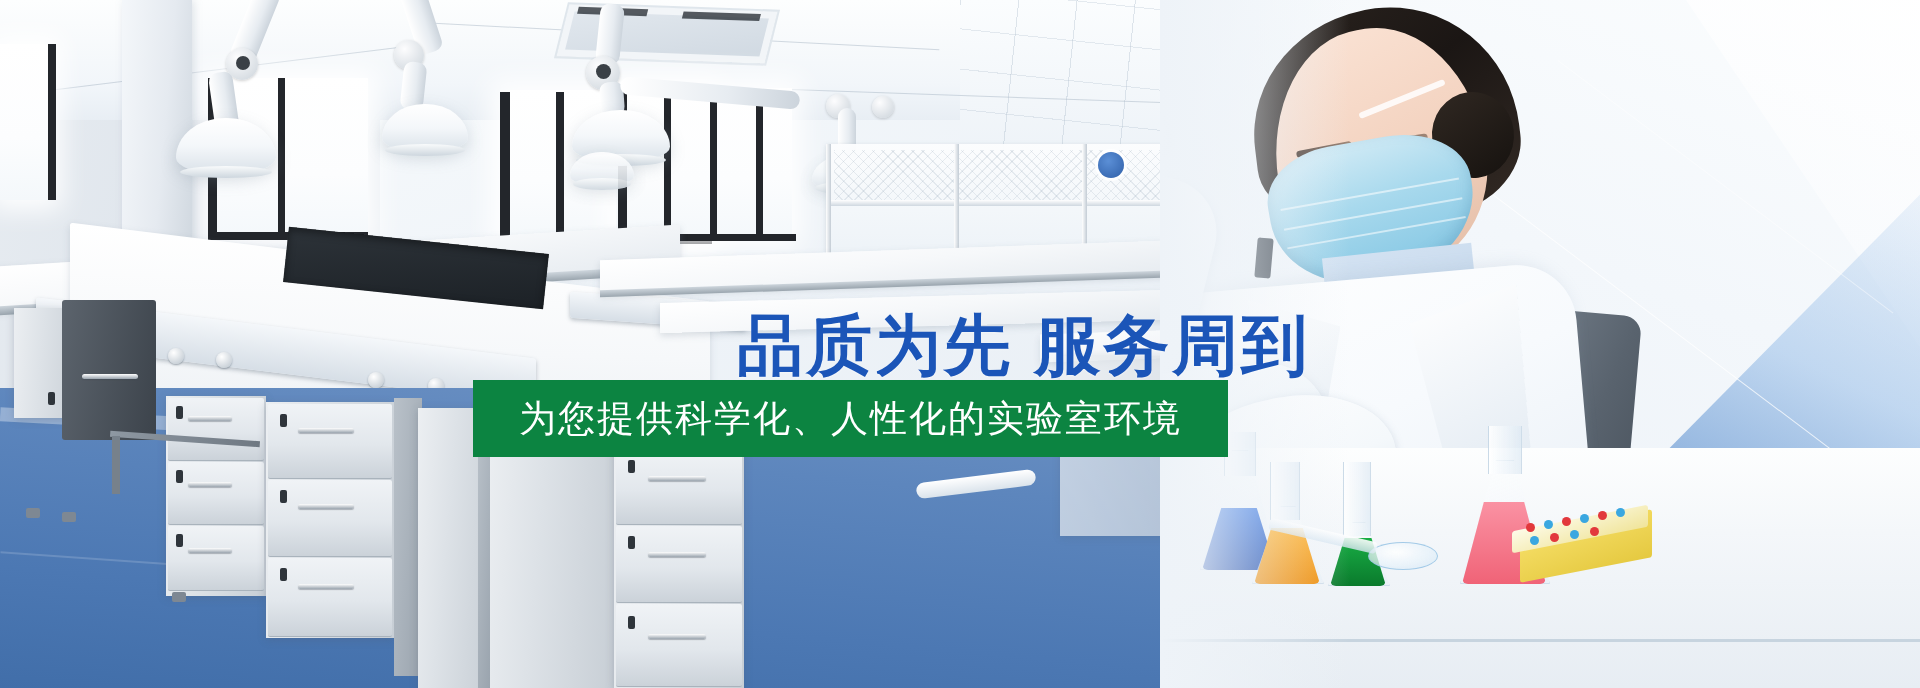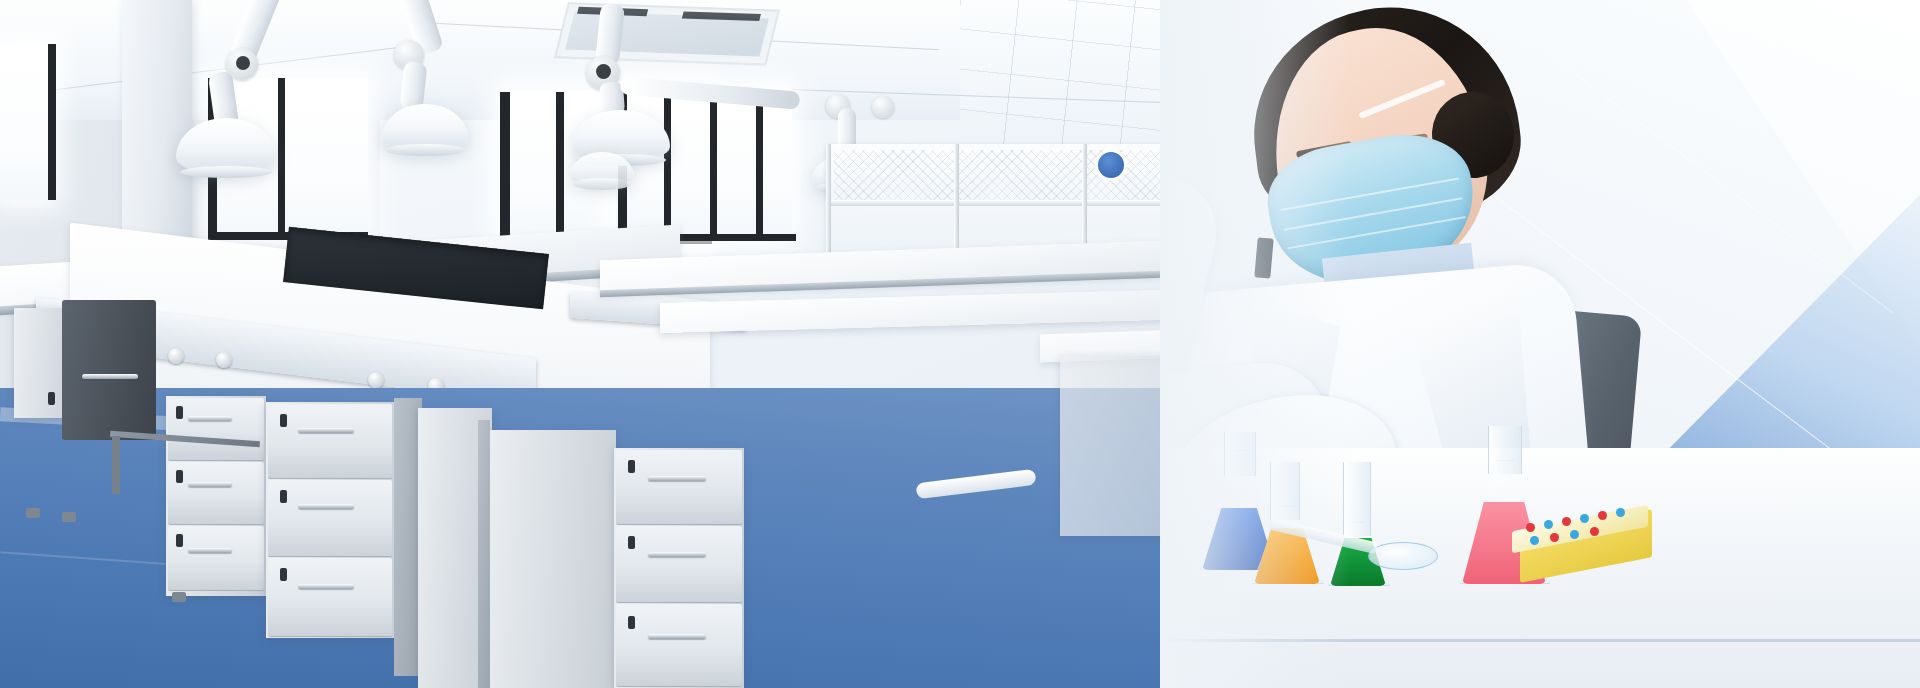--- a/index.html
+++ b/index.html
@@ -635,16 +635,20 @@
     <div class="rack-dot" style="left:370px;bottom:143px;background:#3aa7e0;"></div>
     <div class="rack-dot" style="left:390px;bottom:146px;background:#e2383c;"></div>
     <div class="rack-dot" style="left:410px;bottom:149px;background:#3aa7e0;"></div>
     <div class="rack-dot" style="left:430px;bottom:152px;background:#e2383c;"></div>
   </div>
 
   <div class="spatula" style="z-index:40;"></div>
 
   <div class="overlay">
 
-
+    <div class="headline-cn">品质为先 服务周到</div>
+
+    <div class="subbar">
+      <span>为您提供科学化、人性化的实验室环境</span>
+    </div>
   </div>
 
 </div>
 
 </body></html>

